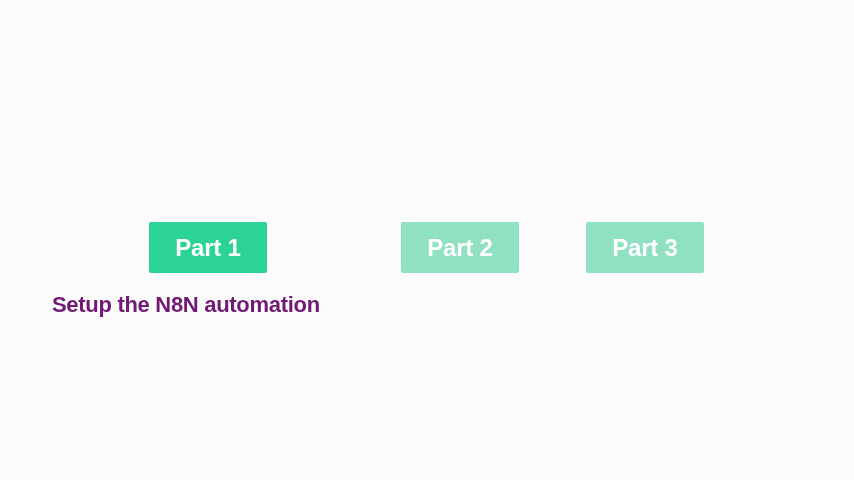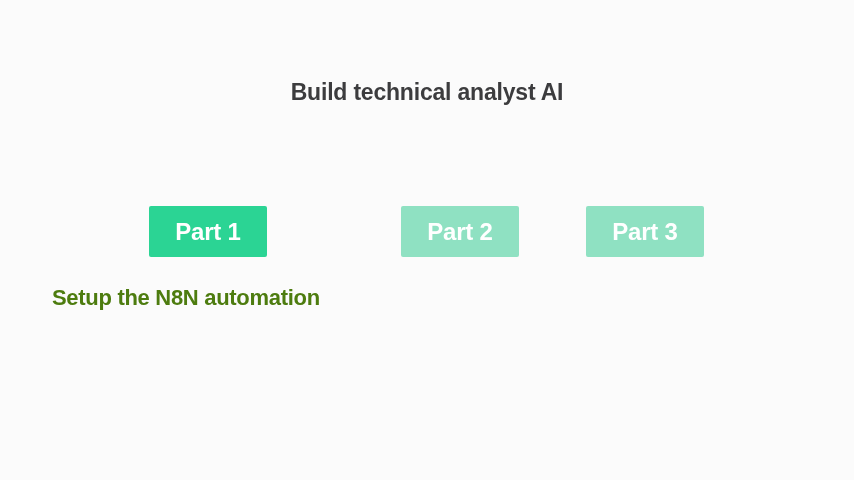--- a/index.html
+++ b/index.html
@@ -27,21 +27,21 @@
     text-align: center;
     font-size: 23px;
     font-weight: 600;
     letter-spacing: -0.2px;
     color: #3c3c3e;
     white-space: nowrap;
   }
   .part-row {
     position: absolute;
     left: 149px;
-    top: 206px;
+    top: 222px;
     width: 557px;
     height: 51px;
   }
   .part-chip {
     position: absolute;
     top: 0;
     height: 51px;
     width: 118px;
     border-radius: 2px;
     display: flex;
@@ -56,34 +56,33 @@
     font-size: 24px;
     font-weight: 700;
     color: #ffffff;
     letter-spacing: -0.2px;
     line-height: 1;
     white-space: nowrap;
   }
   .caption {
     position: absolute;
     left: 52px;
-    top: 285px;
+    top: 292px;
     font-size: 22px;
     font-weight: 700;
     letter-spacing: -0.3px;
-    color: #4d7c0f;
+    color: #701a75;
     white-space: nowrap;
   }
 </style>
 </head>
 <body>
 
 <div class="slide">
 
-  <div class="slide-title">Build technical analyst AI</div>
 
   <div class="part-row">
 
     <div class="part-chip part-chip-1">
       <span class="part-chip-label">Part 1</span>
     </div>
 
     <div class="part-chip part-chip-2">
       <span class="part-chip-label">Part 2</span>
     </div>

